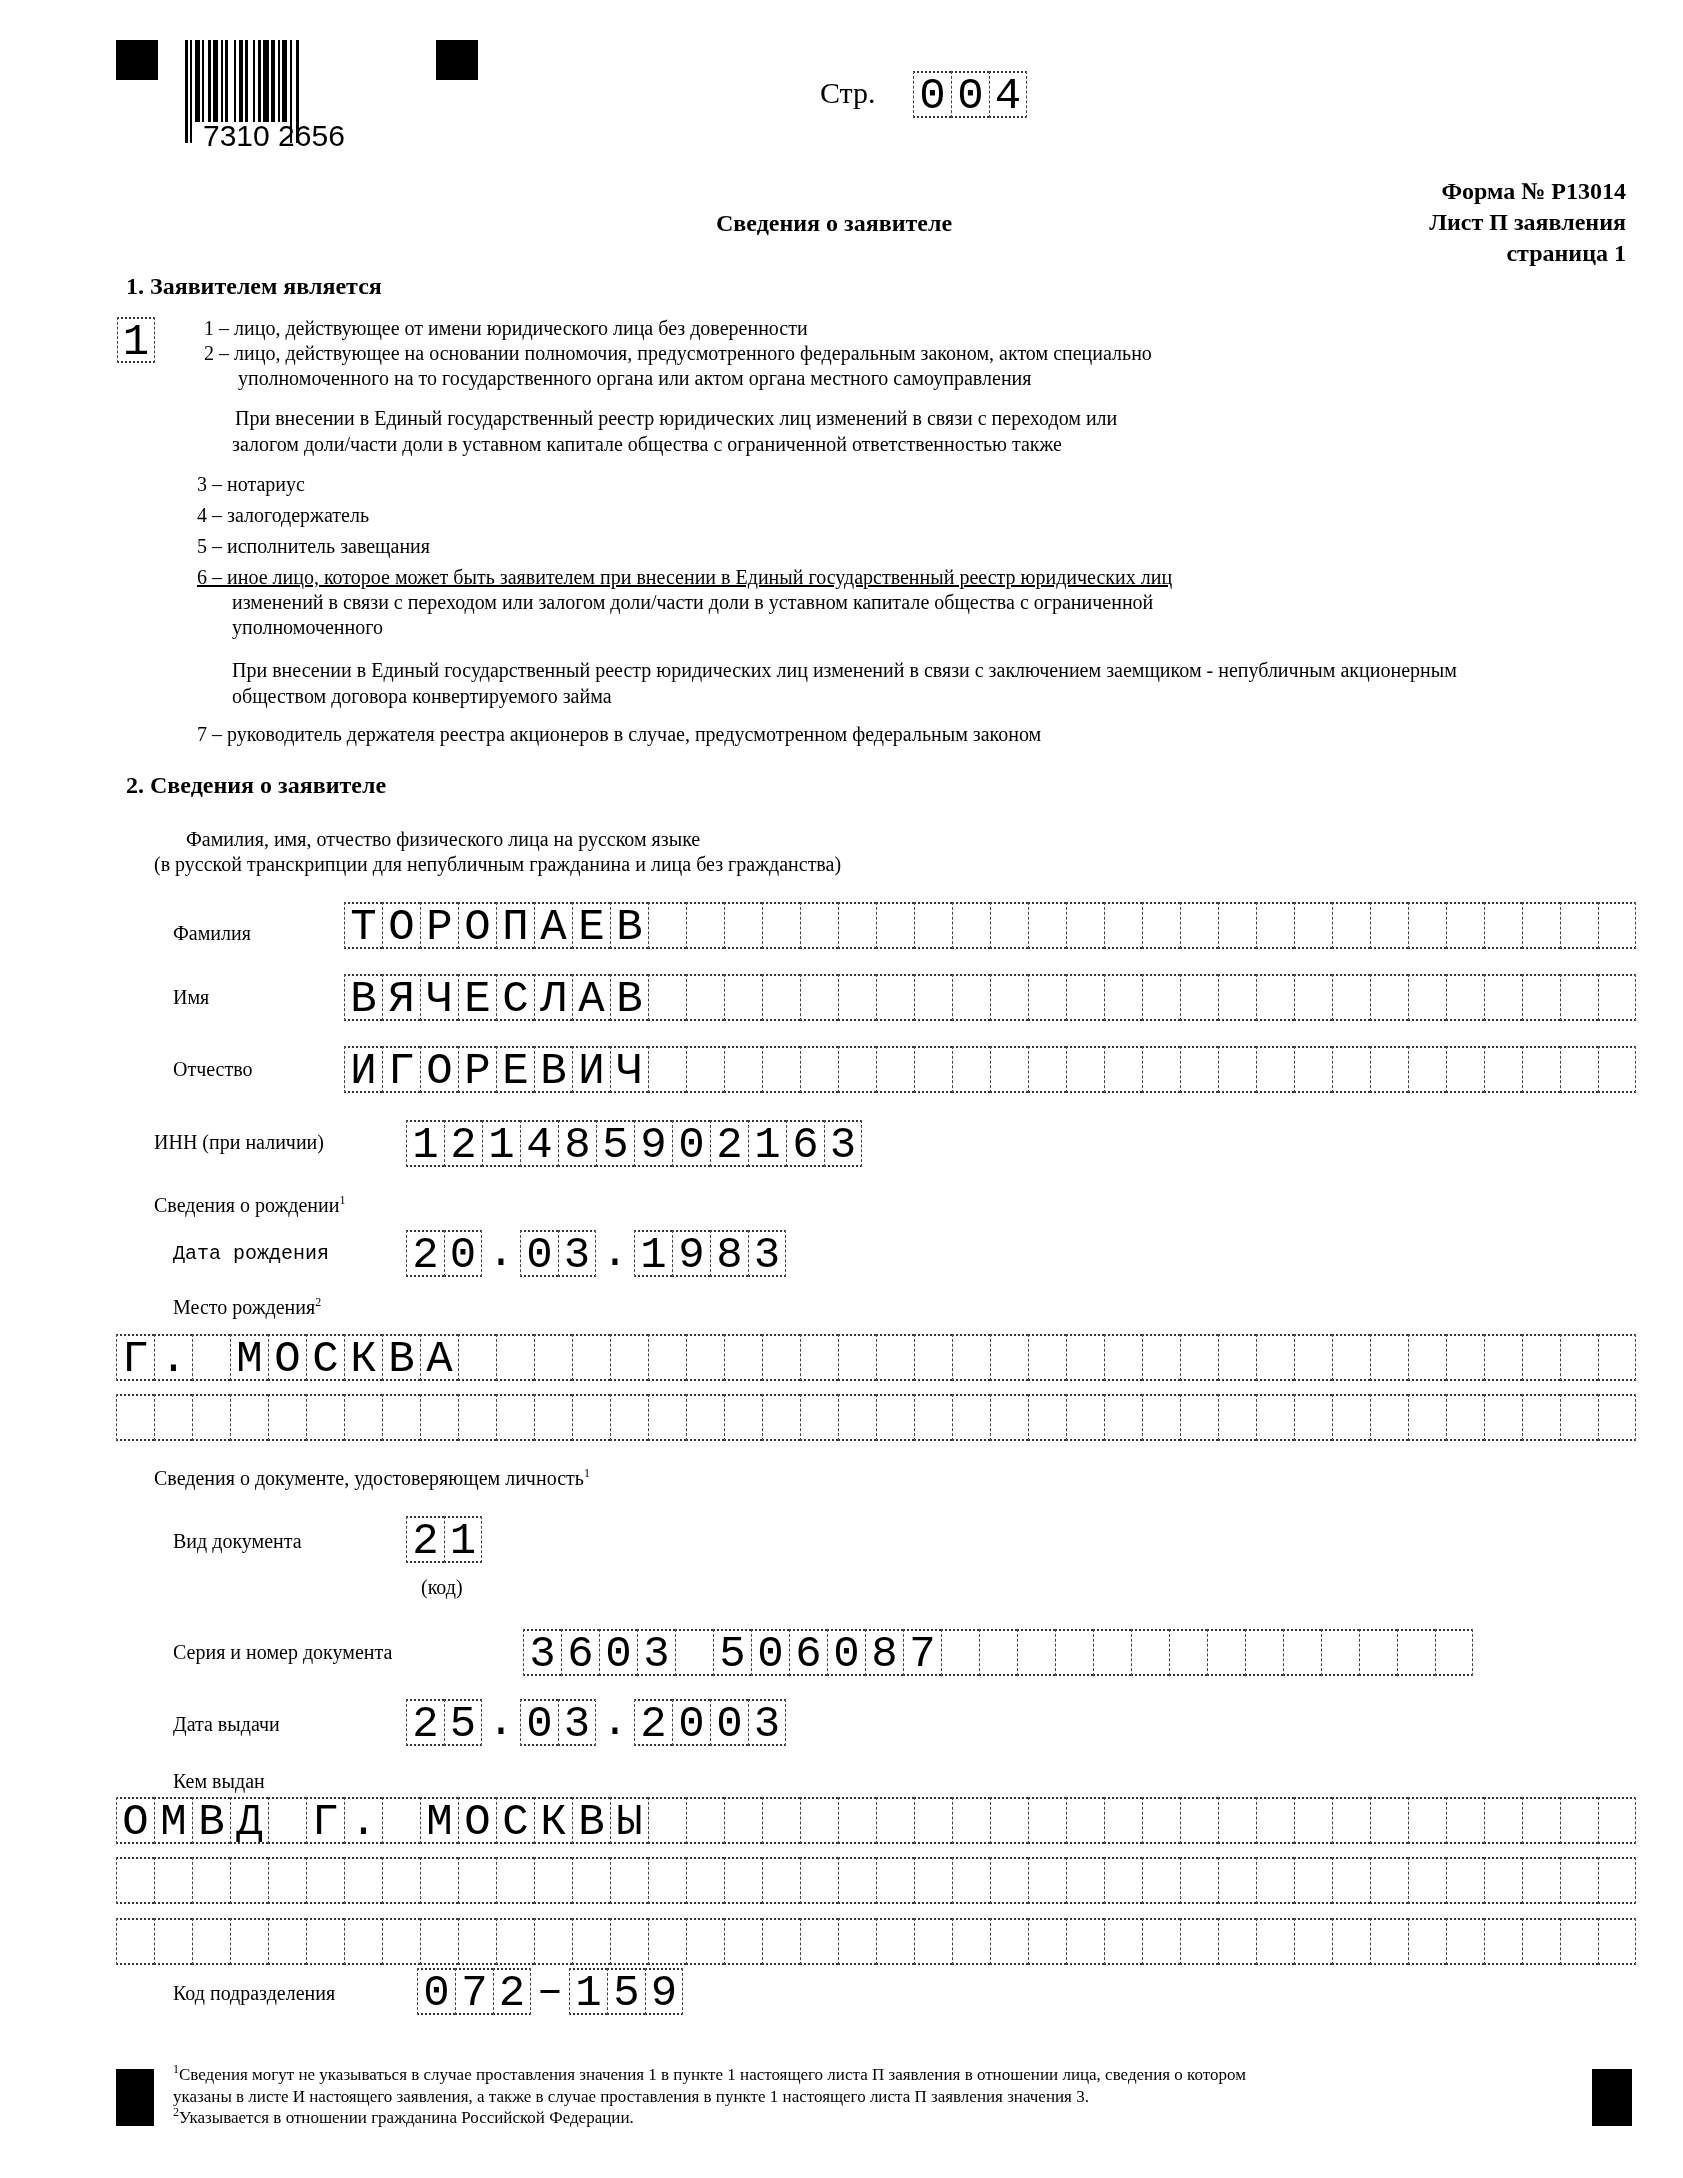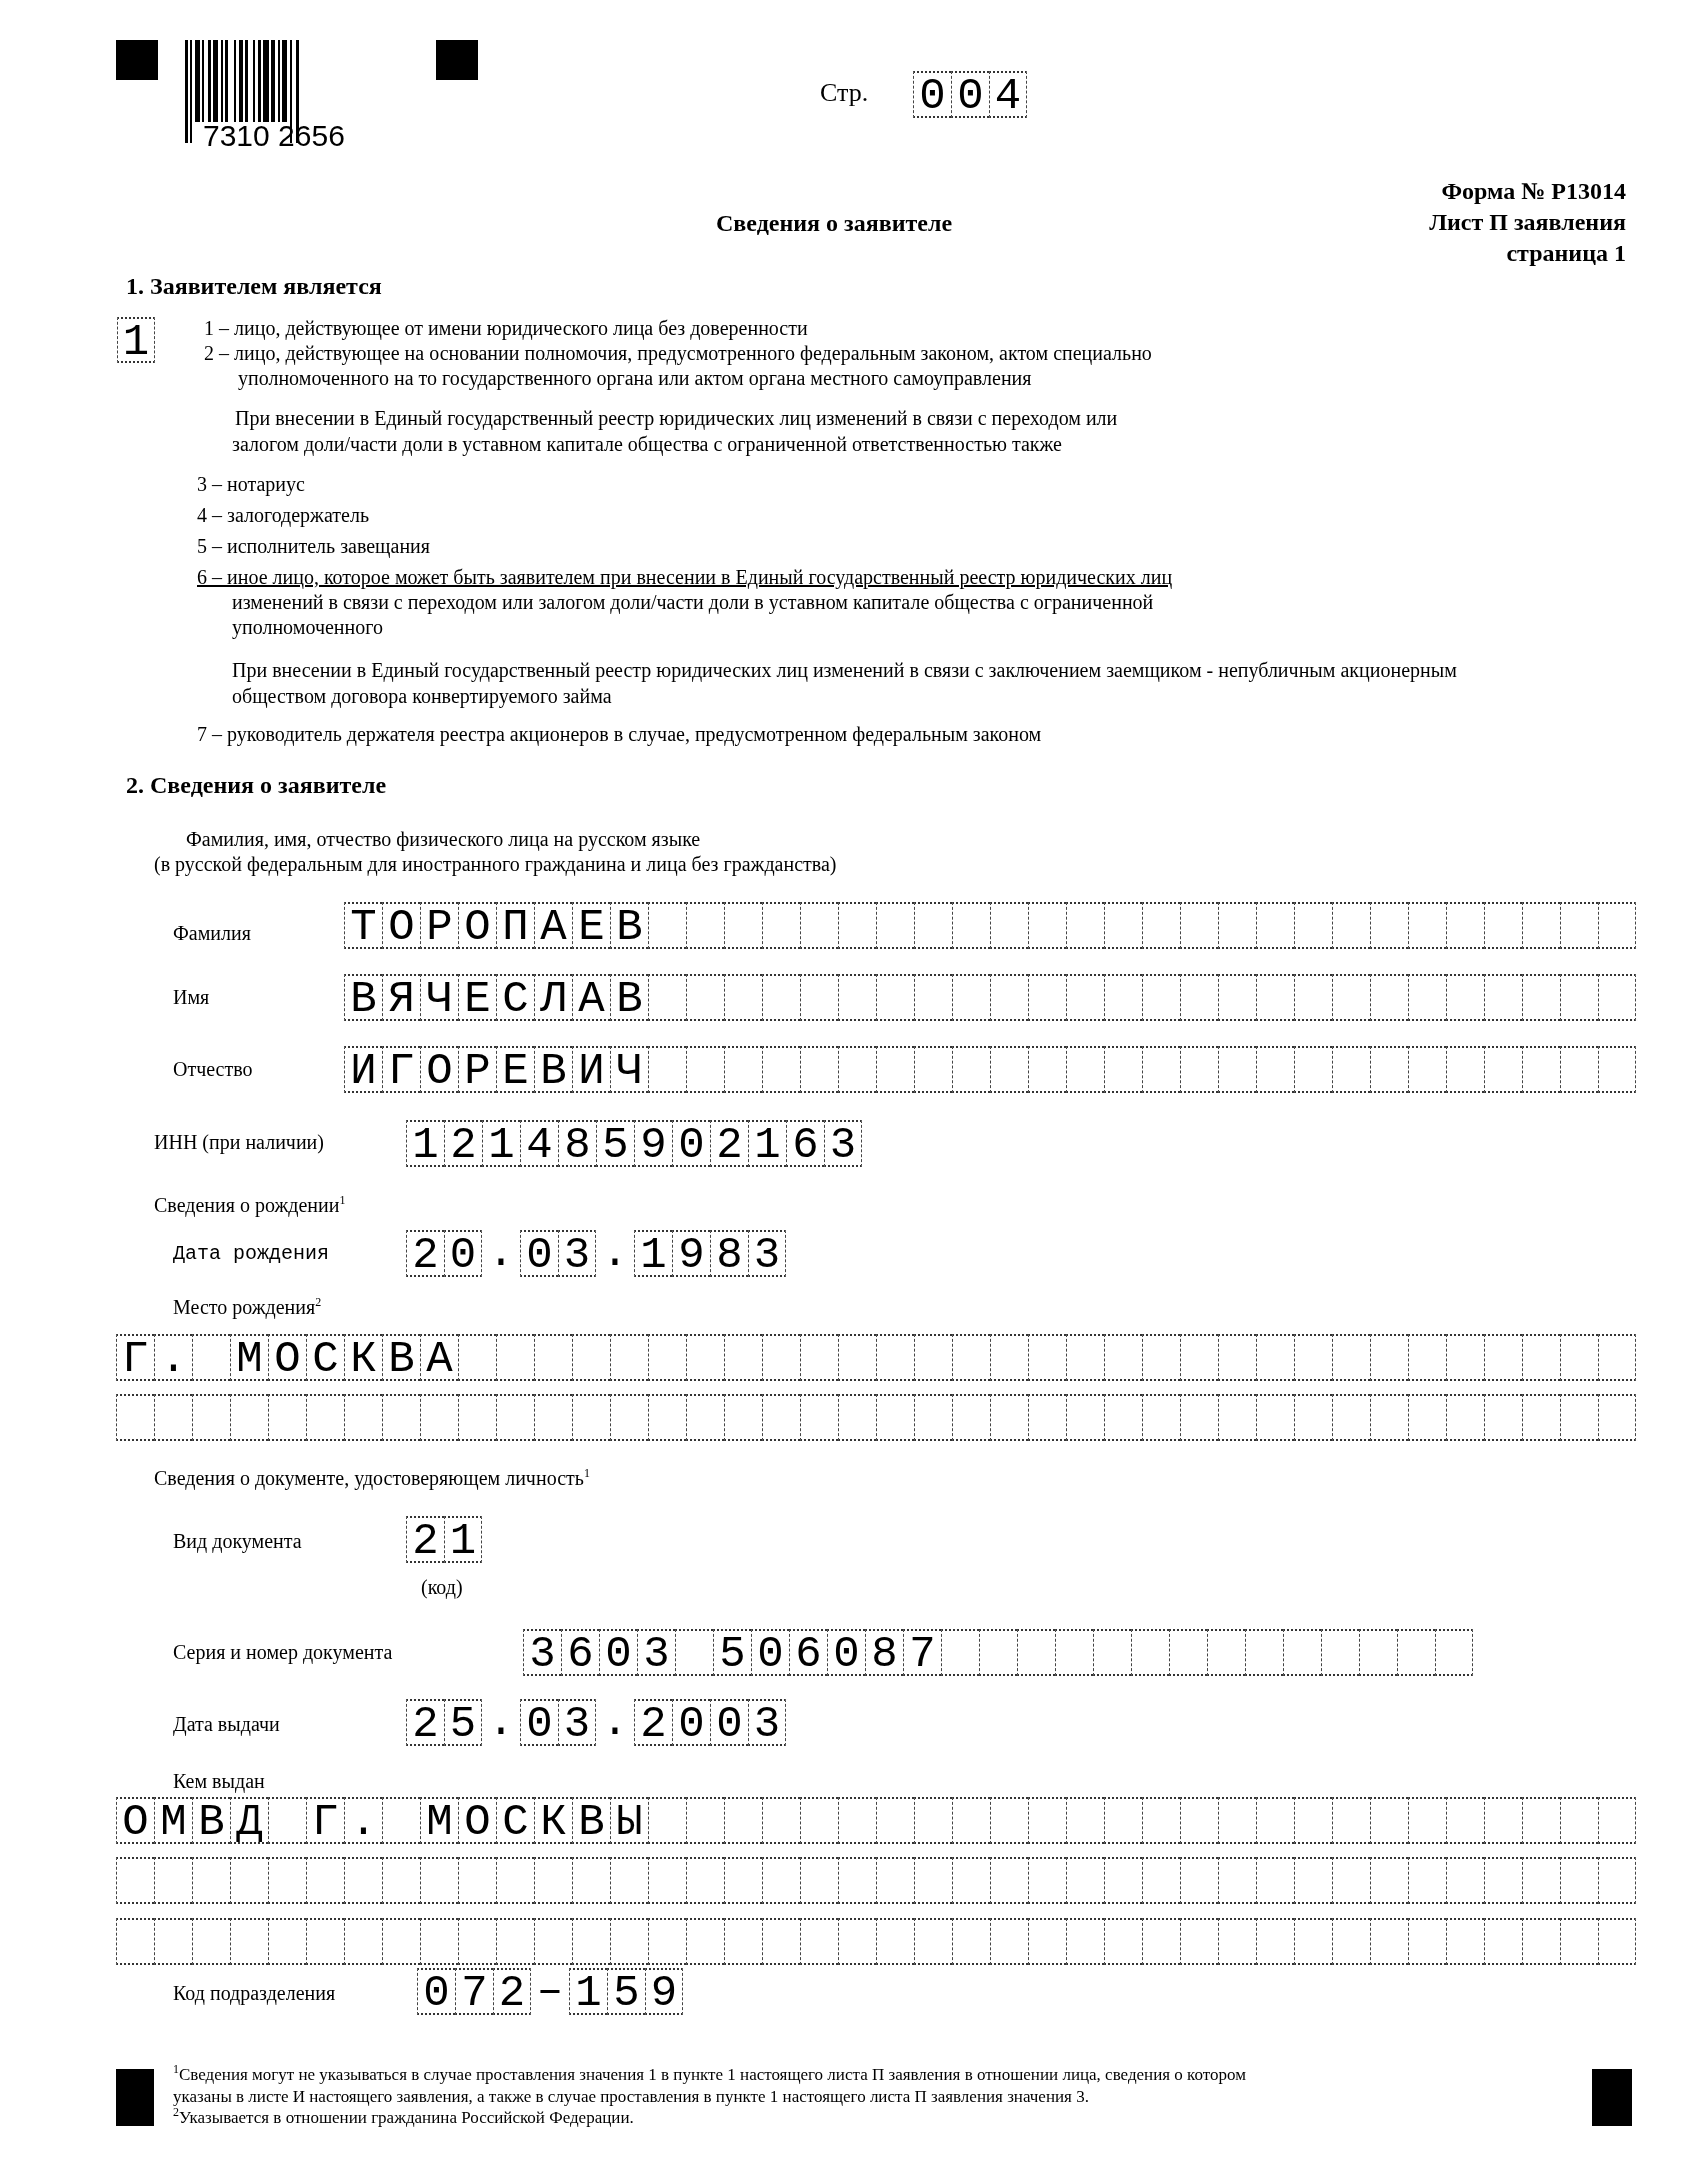--- a/index.html
+++ b/index.html
@@ -63,21 +63,21 @@
     <div class="bar" style="width: 2px; background: transparent;"></div>
     <div class="bar" style="width: 5px; height: 80%;"></div>
     <div class="bar" style="width: 3px; background: transparent;"></div>
     <div class="bar" style="width: 2px;"></div>
     <div class="bar" style="width: 4px; background: transparent;"></div>
     <div class="bar" style="width: 3px;"></div>
     <div class="bar" style="width: 2px; background: transparent;"></div>
   </div>
 <div class="barcode-digits" style="left:203px;top:119px;">7310 2656</div>
 
-<div class="txt" style="left:820px;top:75px;font-size:26px;line-height:36px;">Стр.</div>
+<div class="txt" style="left:820px;top:75px;font-size:30px;line-height:36px;">Стр.</div>
 <div class="cells" id="page-cells" style="left:913px;top:71px;">
     <div class="cell">0</div>
     <div class="cell">0</div>
     <div class="cell">4</div>
   </div>
 
 <div class="hdr" style="right:57px;top:176px;">Форма № Р13014</div>
 <div class="hdr" style="right:57px;top:207px;">Лист П заявления</div>
 <div class="hdr" style="right:57px;top:238px;">страница 1</div>
 <div class="txt bold" style="left:716px;top:208px;font-size:24px;line-height:30px;">Сведения о заявителе</div>
@@ -96,21 +96,21 @@
 <div class="txt" style="left:197px;top:533px;">5 –  исполнитель завещания</div>
 <div class="txt" style="left:197px;top:564px;text-decoration:underline;">6 –  иное лицо, которое может быть заявителем при внесении в Единый государственный реестр юридических лиц</div>
 <div class="txt" style="left:232px;top:589px;text-align:center;">изменений в связи с переходом или залогом доли/части доли в уставном капитале общества с ограниченной</div>
 <div class="txt" style="left:232px;top:614px;">уполномоченного</div>
 <div class="txt" style="left:232px;top:657px;">При внесении в Единый государственный реестр юридических лиц изменений в связи с заключением заемщиком - непубличным акционерным</div>
 <div class="txt" style="left:232px;top:683px;">обществом договора конвертируемого займа</div>
 <div class="txt" style="left:197px;top:721px;">7 – руководитель держателя реестра акционеров в случае, предусмотренном федеральным законом</div>
 
 <div class="txt bold" style="left:126px;top:770px;font-size:24px;line-height:30px;">2. Сведения о заявителе</div>
 <div class="txt" style="left:154px;top:826px;margin-left:32px;">Фамилия, имя, отчество физического лица на русском языке</div>
-<div class="txt" style="left:154px;top:851px;">(в русской федеральным для иностранного гражданина и лица без гражданства)</div>
+<div class="txt" style="left:154px;top:851px;">(в русской транскрипции для непубличным гражданина и лица без гражданства)</div>
 
 <div class="txt" style="left:173px;top:912px;margin-top:8px;">Фамилия</div>
 <div class="cells" style="left:344px;top:902px;">
     <div class="cell">Т</div>
     <div class="cell">О</div>
     <div class="cell">Р</div>
     <div class="cell">О</div>
     <div class="cell">П</div>
     <div class="cell">А</div>
     <div class="cell">Е</div>

